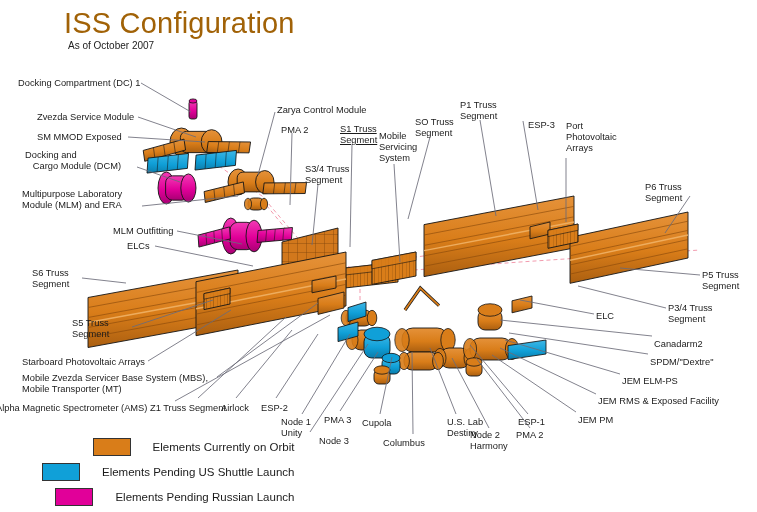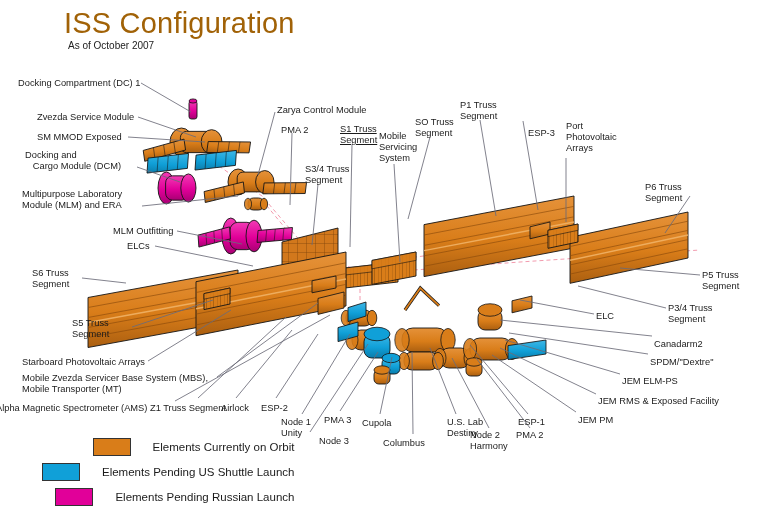--- a/index.html
+++ b/index.html
@@ -355,21 +355,21 @@
       <div class="lbl" style="left: 668px; top: 303px;">P3/4 Truss
 Segment</div>
       <div class="lbl" style="left: 596px; top: 311px;">ELC</div>
       <div class="lbl" style="left: 702px; top: 270px;">P5 Truss
 Segment</div>
       <div class="lbl" style="left: 645px; top: 182px;">P6 Truss
 Segment</div>
       <div class="lbl" style="left: 566px; top: 121px;">Port
 Photovoltaic
 Arrays</div>
-      <div class="lbl" style="left: 512px; top: 128px; padding-left: 16px;">ESP-3</div>
+      <div class="lbl" style="left: 512px; top: 120px; padding-left: 16px;">ESP-3</div>
       <div class="lbl" style="left: 460px; top: 100px;">P1 Truss
 Segment</div>
       <div class="lbl" style="left: 415px; top: 117px;">SO Truss
 Segment</div>
       <div class="lbl" style="left: 379px; top: 131px;">Mobile
 Servicing
 System</div>
       <div class="lbl" style="left: 277px; top: 105px;">Zarya Control Module</div>
       <div class="lbl" style="left: 281px; top: 125px;">PMA 2</div>
       <div class="lbl" style="left: 340px; top: 124px; text-decoration: underline;">S1 Truss

